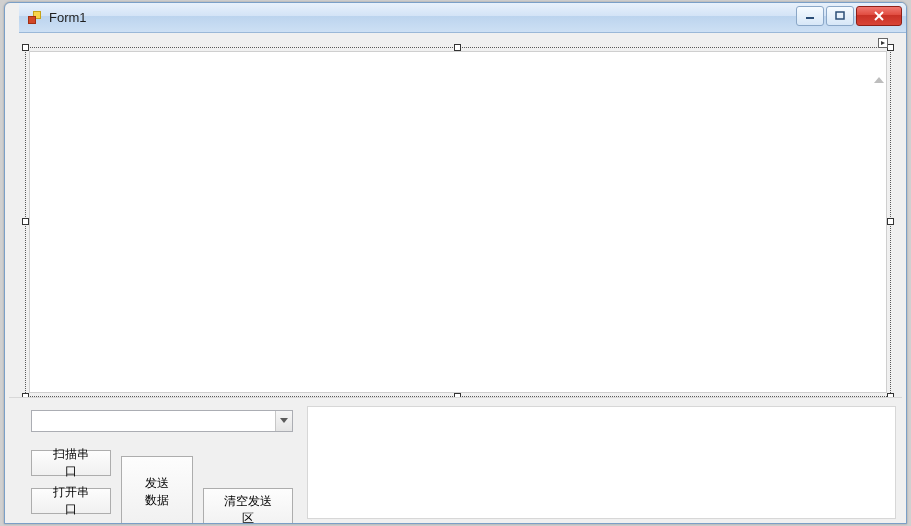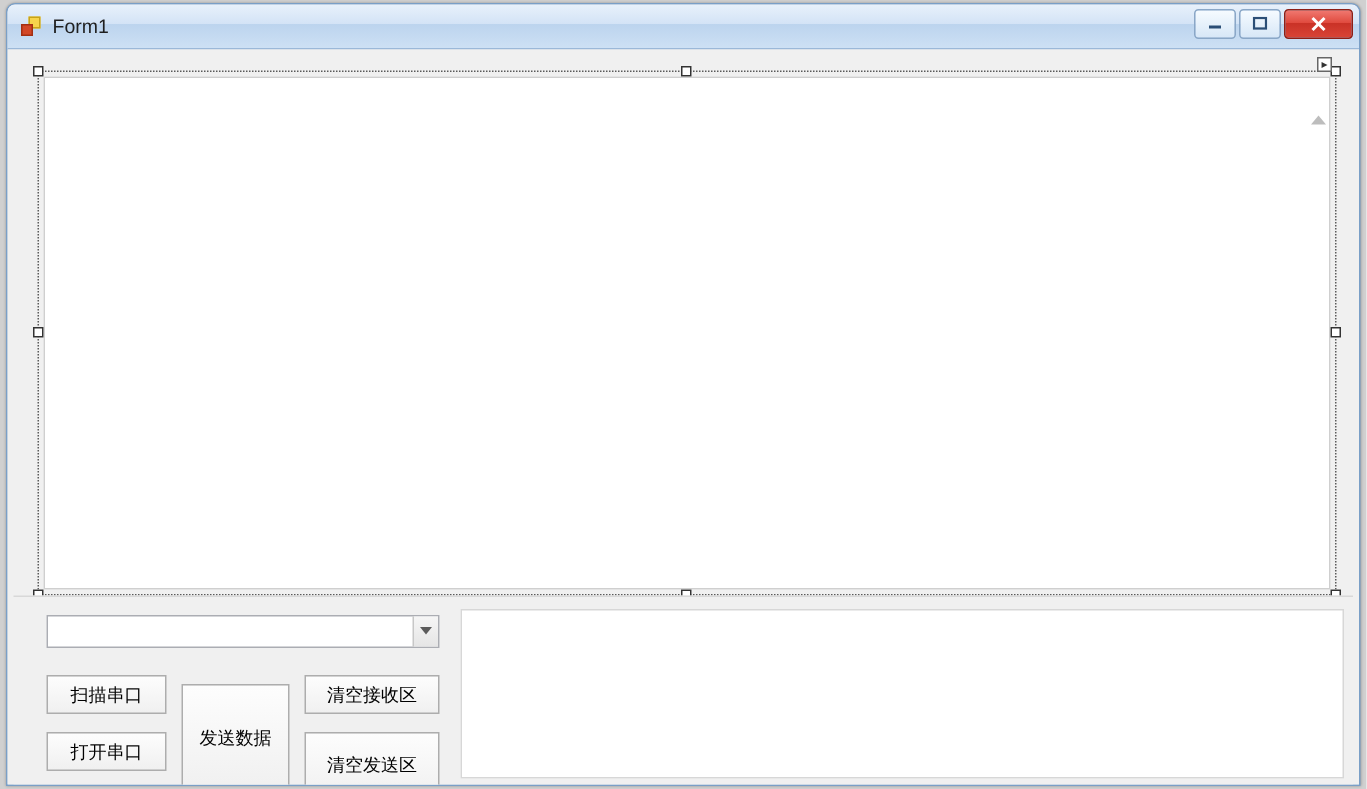--- a/index.html
+++ b/index.html
@@ -23,20 +23,21 @@
       position: relative;
     }
     .titlebar {
       height: 30px;
       background: linear-gradient(to bottom, #e8f1fb 0%, #d3e3f6 45%, #bcd4ee 46%, #cde0f4 100%);
       border-bottom: 1px solid #9bb8d8;
       display: flex;
       align-items: center;
       padding-left: 8px;
       position: relative;
+      margin-left: 14px;
     }
     .app-icon {
       width: 16px; height: 16px;
       margin-right: 6px;
       display: inline-block;
       position: relative;
     }
     .app-icon .sq1 { position:absolute; left:1px; top:6px; width:8px; height:8px; background:#d24726; border:1px solid #a32f12; }
     .app-icon .sq2 { position:absolute; left:6px; top:1px; width:8px; height:8px; background:#f7d44c; border:1px solid #c7a31a; }
     .title-text {
@@ -146,22 +147,22 @@
       display:flex;align-items:center;justify-content:center;
     }
     .combo-btn svg { display:block; }
     .btn {
       position: absolute;
       background: linear-gradient(to bottom, #fdfdfd, #f0f0f0);
       border: 1px solid #adadad;
       font-size: 12px;
       text-align: center;
       cursor: default;
-      display:flex;align-items:center;justify-content:center;
-      padding: 0 0;
+      display:flex;align-items:center;
+      padding: 0 20px;
     }
     .btn-scan  { left: 22px;  top: 52px; width: 80px;  height: 26px; }
     .btn-open  { left: 22px;  top: 90px; width: 80px;  height: 26px; }
     .btn-send  { left: 112px; top: 46px; width: 72px;  height: 72px; margin-top: 12px; }
     .btn-clrrx { left: 194px; top: 52px; width: 90px;  height: 26px; }
     .btn-clrtx { left: 194px; top: 90px; width: 90px;  height: 44px; }
     .send-area-wrap {
       position: absolute;
       left: 298px; top: 8px; right: 6px; bottom: 4px;
     }
@@ -234,23 +235,20 @@
 
       <div class="btn btn-scan">
           <span>扫描串口</span>
         </div>
       <div class="btn btn-open">
           <span>打开串口</span>
         </div>
       <div class="btn btn-send">
           <span>发送数据</span>
         </div>
-      <div class="btn btn-clrrx">
-          <span>清空接收区</span>
-        </div>
       <div class="btn btn-clrtx">
           <span>清空发送区</span>
         </div>
 
       <div class="send-area-wrap">
         <textarea class="send-area" style=""></textarea>
       </div>
     </div>
 
   </div>

